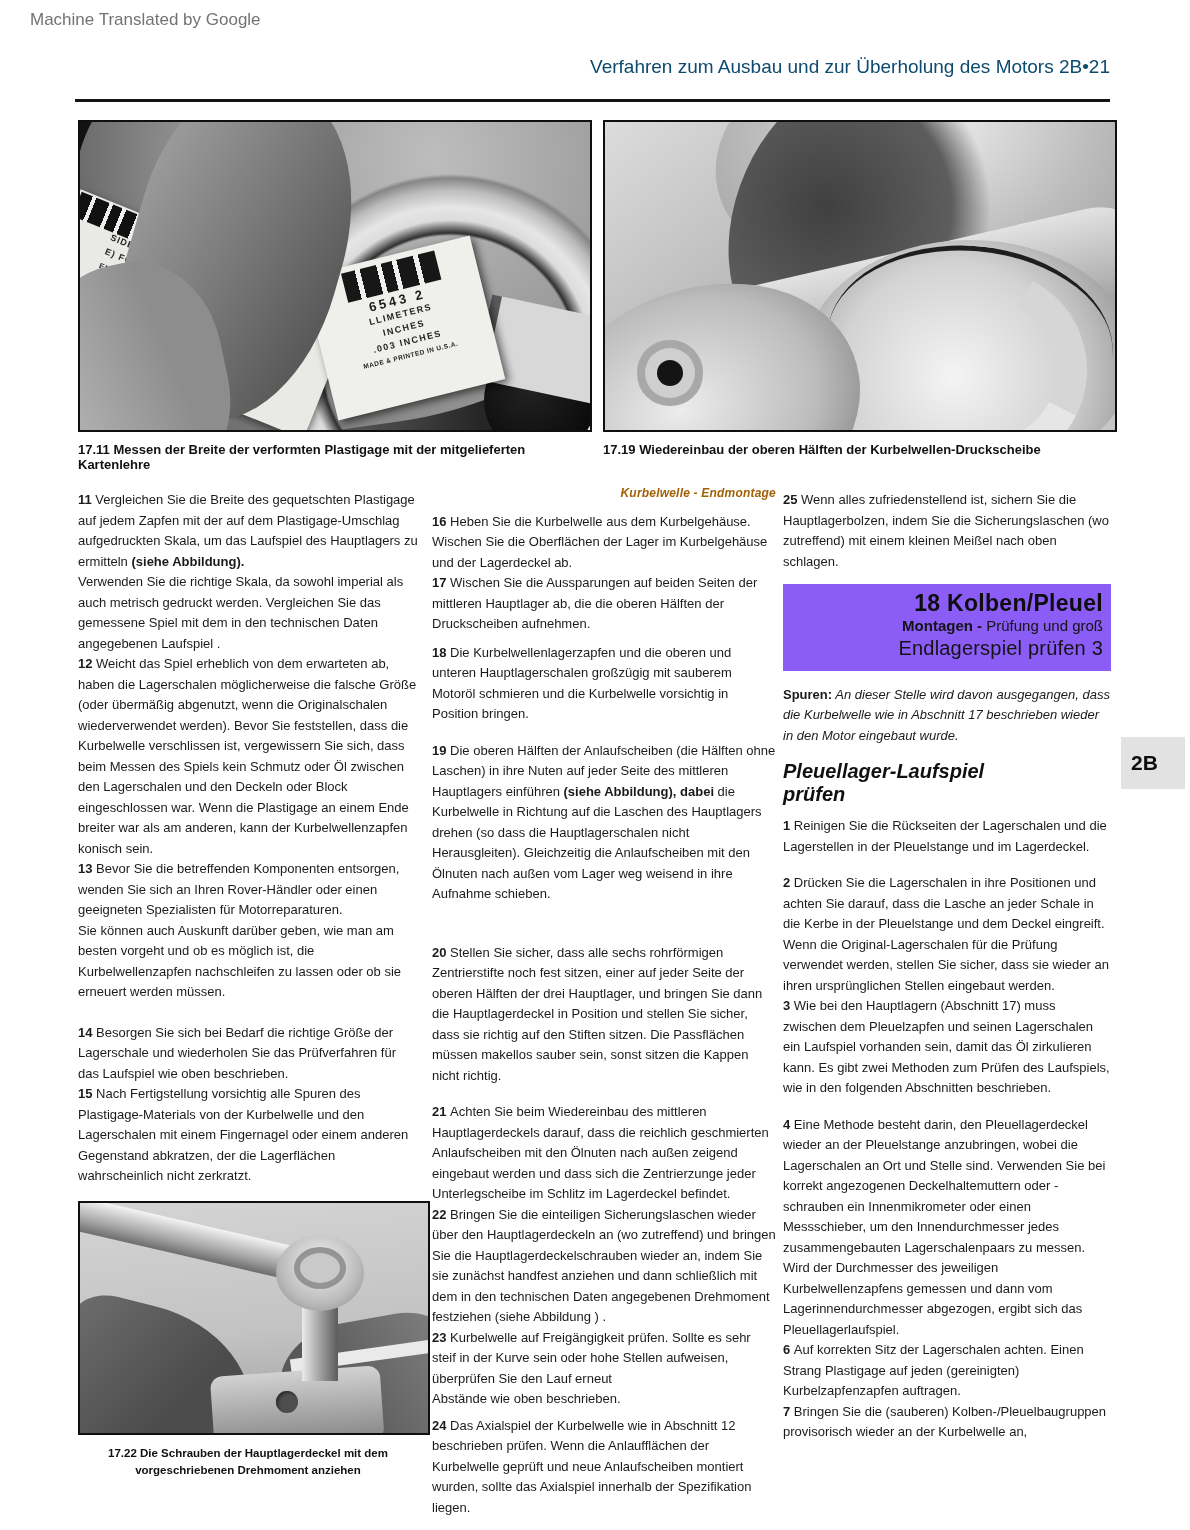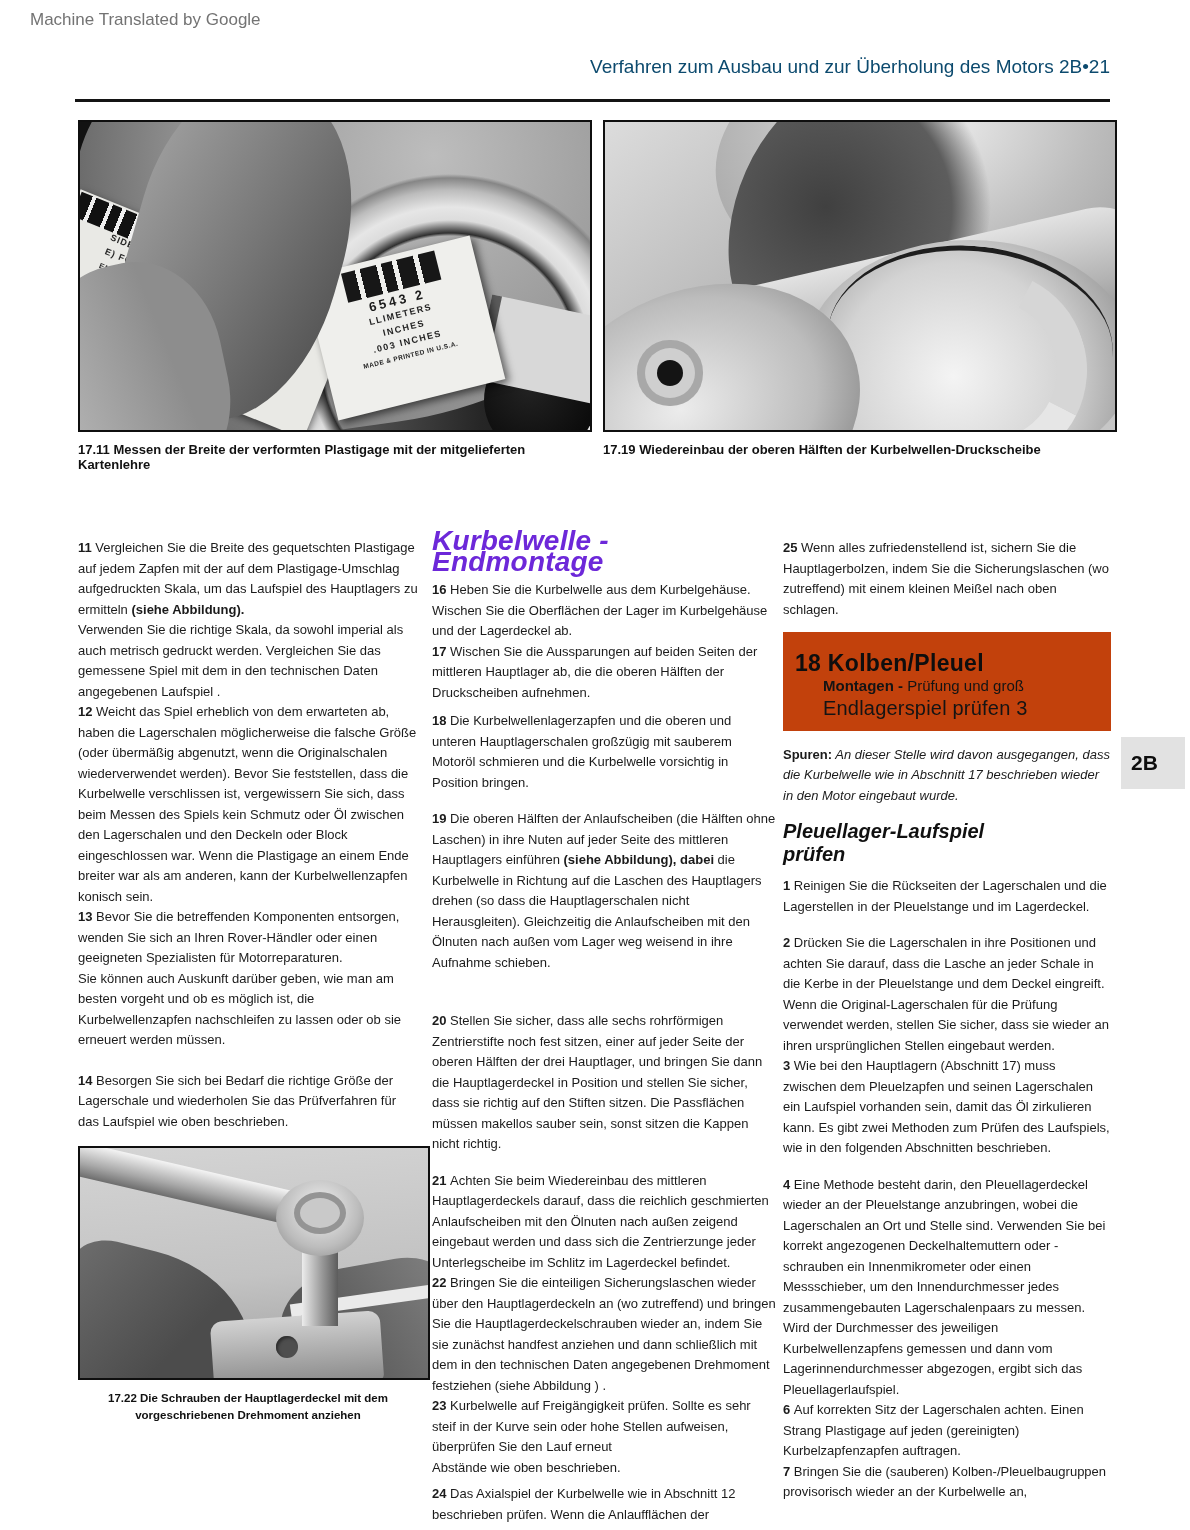--- a/index.html
+++ b/index.html
@@ -20,32 +20,32 @@
     background: linear-gradient(140deg, #dcdcdc, #b4b4b4 45%, #c7c7c7); }
   #photo3 { position:relative; width:352px; height:234px; border:2px solid #0f0f0f; overflow:hidden;
     margin-top:14px;
     background: linear-gradient(175deg, #d4d4d4, #c3c3c3 55%, #9c9c9c); }
 
   .caption { position:absolute; font-size:13px; font-weight:bold; text-align:left; color:#111; line-height:15px; }
   #caption1 { left:78px; top:442px; width:514px; }
   #caption2 { left:603px; top:442px; width:514px; }
   .caption3 { font-size:11.5px; font-weight:bold; text-align:center; color:#111; line-height:17px; margin-top:10px; }
 
-  .col { position:absolute; font-size:13px; line-height:20.5px;margin-top:48px; }
+  .col { position:absolute; font-size:13px; line-height:20.5px; }
   #col1 { left:78px; top:490px; width:352px; }
   #col1 .para, #col1 .caption3 { width:340px; }
   #col2 { left:432px; top:483px; width:344px; }
   #col3 { left:783px; top:490px; width:328px; }
   .para { color:#1b1b1b; }
   .para b { font-weight:bold; }
 
-  .col2-heading { font-size:28px; font-weight:bold; font-style:italic; letter-spacing:0.2px; margin-bottom:8px; color:#6d28d9; }
+  .col2-heading { font-size:12px; font-weight:bold; font-style:italic; letter-spacing:0.2px; margin-bottom:8px; color:#a16207;text-align:right; }
   .col3-heading { font-size:20px; font-weight:bold; font-style:italic; line-height:23px; margin:14px 0 10px; color:#101010; width:240px; }
 
-  .section-box { background:#c2410c; margin:12px 0 14px; padding:21px 8px 12px 12px; }
+  .section-box { background:#8b5cf6; margin:12px 0 14px; padding:9px 8px 12px 12px;text-align:right; }
   .sb-line1 { font-size:23px; font-weight:bold; letter-spacing:0.3px; color:#0e0e0e; }
   .sb-line2 { font-size:15px; padding-left:28px; margin-top:2px; color:#141414; }
   .sb-line2 b { font-weight:bold; }
   .sb-line3 { font-size:20px; padding-left:28px; margin-top:2px; color:#141414; letter-spacing:0.2px; }
 
   .note { margin-top:4px; font-size:13px; line-height:20.5px; }
   .note .lbl { font-weight:bold; }
   .note .txt { font-style:italic; }
 
   #tab2b { position:absolute; left:1121px; top:737px; width:64px; height:52px; background:#e2e2e2;
@@ -163,20 +163,21 @@
   <div class="caption" id="caption2">17.19 Wiedereinbau der oberen Hälften der Kurbelwellen-Druckscheibe</div>
 
   <div class="col" id="col1">
     <div>
         <div class="para"><b>11 </b><span>Vergleichen Sie die Breite des gequetschten Plastigage auf jedem Zapfen mit der auf dem Plastigage-Umschlag aufgedruckten Skala, um das Laufspiel des Hauptlagers zu ermitteln </span><b>(siehe Abbildung).</b></div>
         <div class="para"><span>Verwenden Sie die richtige Skala, da sowohl imperial als auch metrisch gedruckt werden. Vergleichen Sie das gemessene Spiel mit dem in den technischen Daten angegebenen Laufspiel .</span></div>
         <div class="para"><b>12 </b><span>Weicht das Spiel erheblich von dem erwarteten ab, haben die Lagerschalen möglicherweise die falsche Größe (oder übermäßig abgenutzt, wenn die Originalschalen wiederverwendet werden). Bevor Sie feststellen, dass die Kurbelwelle verschlissen ist, vergewissern Sie sich, dass beim Messen des Spiels kein Schmutz oder Öl zwischen den Lagerschalen und den Deckeln oder Block eingeschlossen war. Wenn die Plastigage an einem Ende breiter war als am anderen, kann der Kurbelwellenzapfen konisch sein.</span></div>
         <div class="para"><b>13 </b><span>Bevor Sie die betreffenden Komponenten entsorgen, wenden Sie sich an Ihren Rover-Händler oder einen geeigneten Spezialisten für Motorreparaturen.</span></div>
         <div class="para"><span>Sie können auch Auskunft darüber geben, wie man am besten vorgeht und ob es möglich ist, die Kurbelwellenzapfen nachschleifen zu lassen oder ob sie erneuert werden müssen.</span></div>
         <div class="para" style="margin-top: 20px;"><b>14 </b><span>Besorgen Sie sich bei Bedarf die richtige Größe der Lagerschale und wiederholen Sie das Prüfverfahren für das Laufspiel wie oben beschrieben.</span></div>
+        <div class="para"><b>15 </b><span>Nach Fertigstellung vorsichtig alle Spuren des Plastigage-Materials von der Kurbelwelle und den Lagerschalen mit einem Fingernagel oder einem anderen Gegenstand abkratzen, der die Lagerflächen wahrscheinlich nicht zerkratzt.</span></div>
       </div>
     <figure id="photo3">
       <div class="shape p3-block-left"></div>
       <div class="shape p3-block-right"></div>
       <div class="shape p3-rail"></div>
       <div class="shape p3-cap"></div>
       <div class="shape p3-cap-bolt"></div>
       <div class="shape p3-socket"></div>
       <div class="shape p3-handle"></div>
       <div class="shape p3-head"></div>

